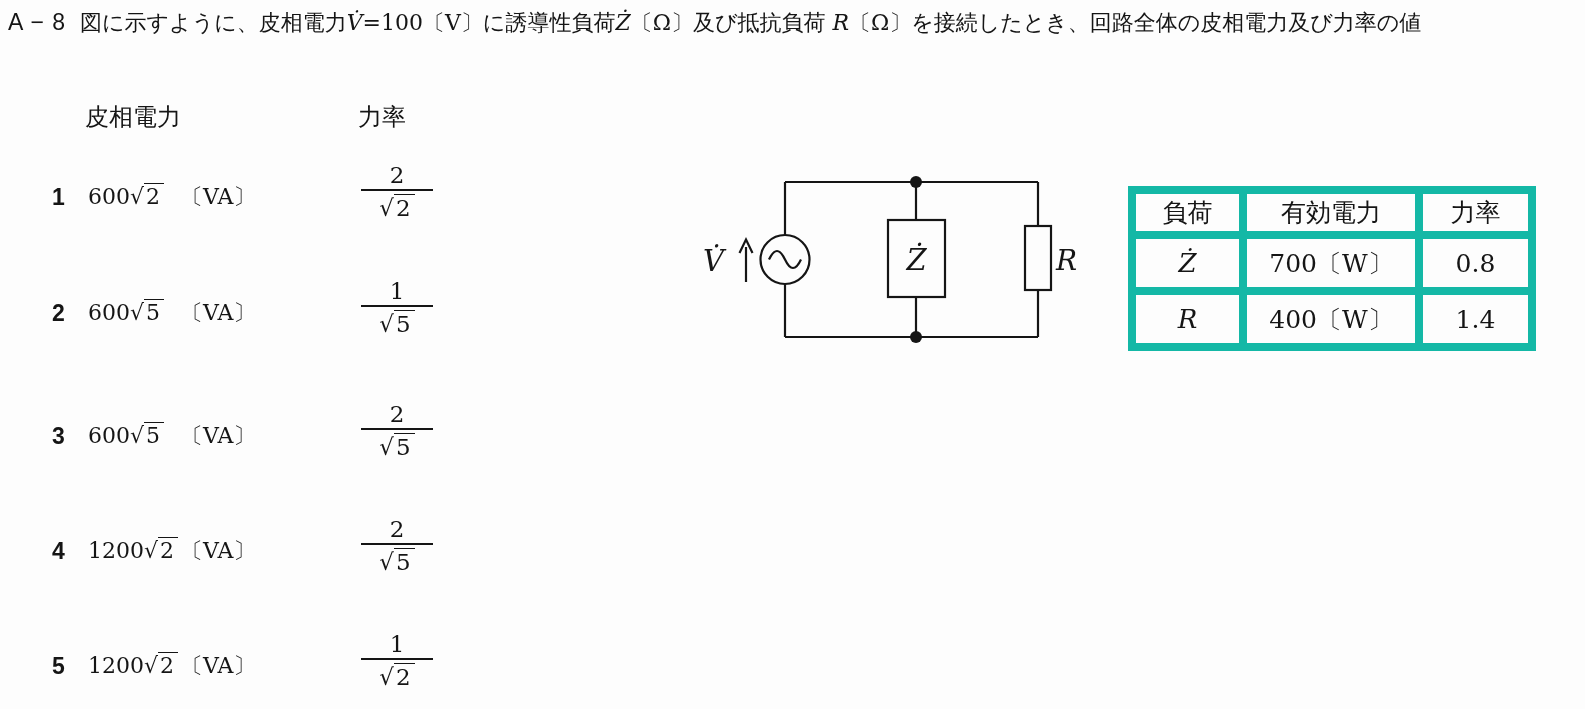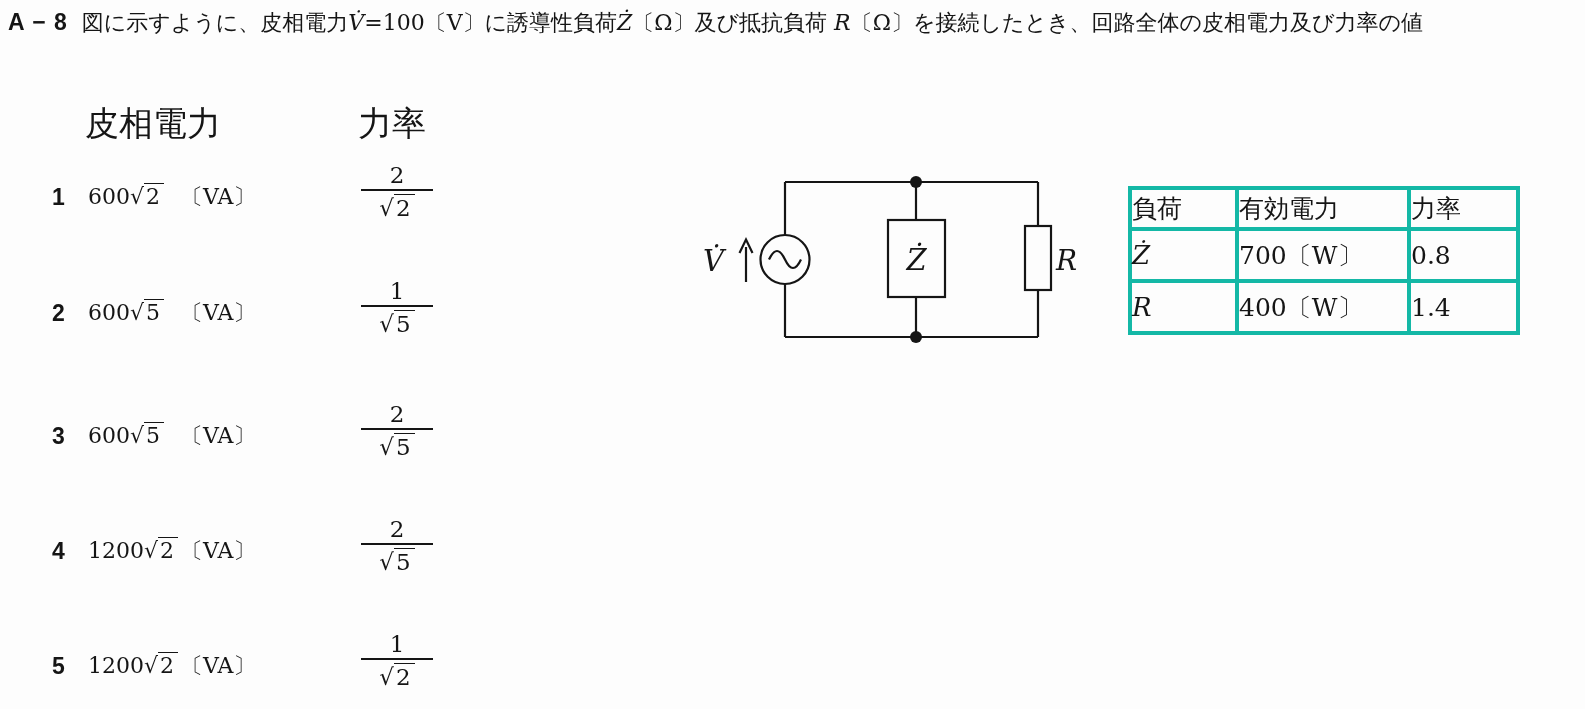--- a/index.html
+++ b/index.html
@@ -11,25 +11,25 @@
     font-family:"DejaVu Serif","Liberation Serif",serif;
     overflow:hidden;
   }
   .it{font-family:"DejaVu Serif","Liberation Serif",serif;font-style:italic;}
 
   
   .q-line1{position:absolute;left:8px;top:8px;font-size:22px;line-height:28px;white-space:nowrap;}
   .q-line2{position:absolute;left:56px;top:42px;font-size:22px;line-height:28px;white-space:nowrap;}
   .q-id{
     font-family:"Liberation Sans","DejaVu Sans",sans-serif;
-    font-weight:700;font-size:23px;margin-right:14px;letter-spacing:1px;
+    font-weight:400;font-size:23px;margin-right:14px;letter-spacing:1px;
   }
 
   
-  .col-head{position:absolute;font-size:34px;white-space:nowrap;}
+  .col-head{position:absolute;font-size:24px;white-space:nowrap;}
   .col-head.apparent{left:85px;top:101px;}
   .col-head.pf{left:358px;top:101px;}
 
   
   .option{position:absolute;left:0;width:470px;height:32px;}
   .opt-num{
     position:absolute;left:52px;top:0;
     font-family:"Liberation Sans","DejaVu Sans",sans-serif;
     font-weight:bold;font-size:23px;line-height:28px;
   }
@@ -47,21 +47,21 @@
     font-family:"DejaVu Serif","Liberation Serif",serif;
     font-style:italic;fill:#151515;
   }
 
   
   .load-table{
     position:absolute;left:1128px;top:186px;
     border-collapse:collapse;table-layout:fixed;
   }
   .load-table td{
-    border:4px solid #14b8a6;vertical-align:middle;
+    border:8px solid #14b8a6;text-align:center;vertical-align:middle;
     font-size:25px;padding:0;
   }
   .load-table .c-load{width:103px;}
   .load-table .c-power{width:168px;}
   .load-table .c-pf{width:105px;}
   .load-table tr.hdr td{height:37px;}
   .load-table tr.data td{height:48px;}
   .load-table .sym{font-style:italic;font-size:26px;}
 </style>
 </head>

